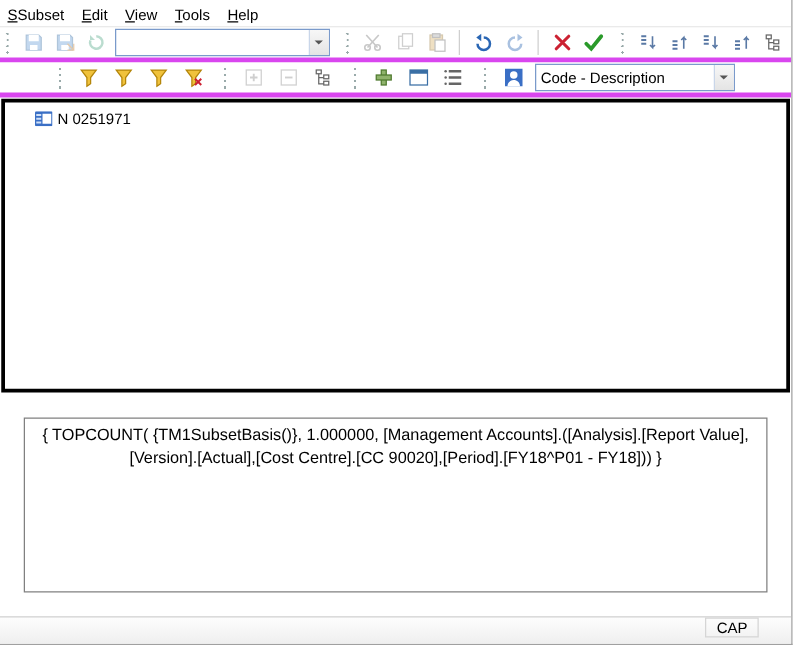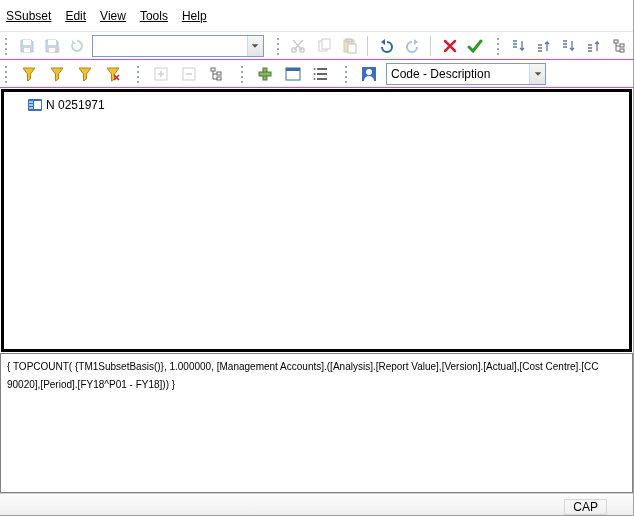--- a/index.html
+++ b/index.html
@@ -8,35 +8,35 @@
     width: 634px; height: 516px;
     font-family: "Segoe UI", Tahoma, Arial, sans-serif;
     font-size: 12px;
     background: #fff;
     color: #000;
     border-right: 1px solid #a0a0a0;
     border-bottom: 1px solid #a0a0a0;
     display: flex; flex-direction: column;
   }
   .menubar {
-    display: flex; align-items: center;
-    height: 32px; padding: 2px 6px; gap: 14px;
+    display: flex; align-items: flex-end;
+    height: 22px; padding: 2px 6px; gap: 14px;
     background: #fff;
     border-bottom: 1px solid #e4e4e4;
-    text-decoration: underline;
   }
   .menubar .mitem { cursor: default; }
   .mitem u { text-decoration: underline; }
 
   .toolbar {
     display: flex; align-items: center;
     height: 28px; padding: 1px 4px;
     background: #fff;
-    border-bottom: 1px solid #d946ef;
+    border-bottom: 4px solid #d946ef;
     gap: 6px;
+    justify-content: center;
   }
   .grip {
     width: 6px; height: 20px;
     background:
       radial-gradient(circle at 2px 3px, #9aa 1px, transparent 1px),
       radial-gradient(circle at 2px 8px, #9aa 1px, transparent 1px),
       radial-gradient(circle at 2px 13px, #9aa 1px, transparent 1px),
       radial-gradient(circle at 2px 18px, #9aa 1px, transparent 1px);
     margin-right: 2px;
   }
@@ -80,33 +80,34 @@
     font-size: 12px;
   }
   .elem-icon {
     width: 14px; height: 12px;
     display: flex; align-items: center; justify-content: center;
   }
   .elem-icon svg { width: 14px; height: 12px; }
 
   .exprpane {
     border: 1px solid #808080;
-    margin: 0;
+    margin: 19px;
     padding: 4px 6px;
-    font-size: 10px;
+    font-size: 13px;
     line-height: 18px;
     min-height: 140px;
     font-family: Arial, sans-serif;
     background: #fff;
     overflow-wrap: break-word;
+    text-align: center;
   }
   .status {
     height: 22px;
     border-top: 1px solid #cfcfcf;
-    display: flex; align-items: flex-end; justify-content: flex-end;
+    display: flex; align-items: flex-start; justify-content: flex-end;
     padding: 0 26px;
     background: linear-gradient(#fdfdfd,#efefef);
     font-size: 12px;
   }
   .status .box { border: 1px solid #d5d5d5; padding: 0 8px; height: 16px; display:flex; align-items:center; }
 </style>
 </head>
 <body>
 
 <svg width="0" height="0" style="position:absolute">

